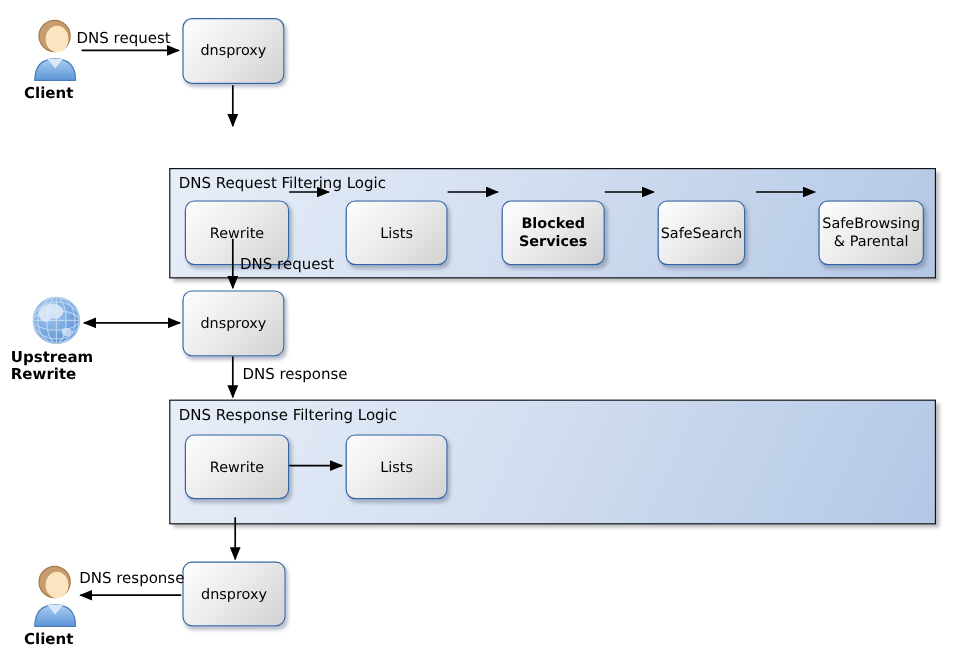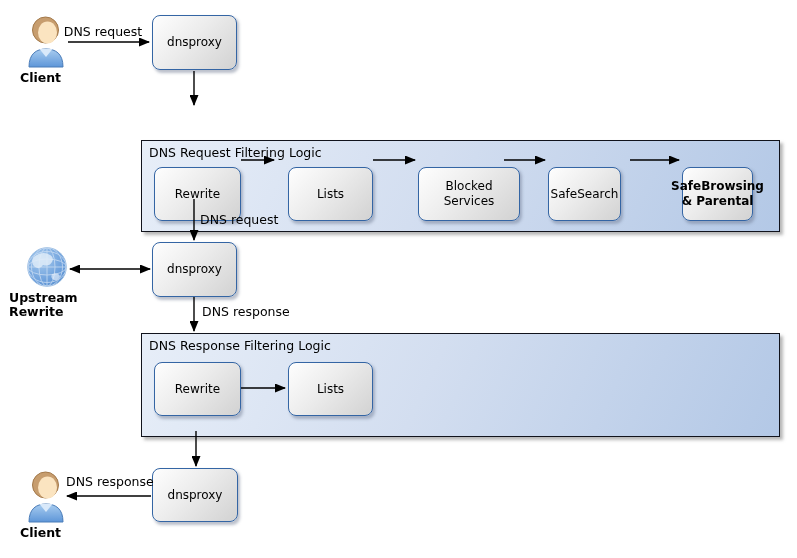--- a/index.html
+++ b/index.html
@@ -59,27 +59,27 @@
   <div class="edge-label" style="left:62px; top:24px; width:82px; text-align:center;">DNS request</div>
 
   <div class="group" style="left:141px; top:107px; width:639px; height:92px;margin-top:33px;">
     <div class="group-title">DNS Request Filtering Logic</div>
     <div class="node" style="left:12px;  top:26px; width:87px; height:54px;">
       <span>Rewrite</span>
     </div>
     <div class="node" style="left:146px; top:26px; width:85px; height:54px;">
       <span>Lists</span>
     </div>
-    <div class="node" style="left:276px; top:26px; width:102px; height:54px;">
+    <div class="node" style="left:276px; top:26px; width:86px; height:54px;font-weight:bold;">
       <span>Blocked Services</span>
     </div>
     <div class="node" style="left:406px; top:26px; width:73px; height:54px;">
       <span>SafeSearch</span>
     </div>
-    <div class="node" style="left:540px; top:26px; width:71px; height:54px;font-weight:bold;">
+    <div class="node" style="left:540px; top:26px; width:88px; height:54px;">
       <span>SafeBrowsing &amp; Parental</span>
     </div>
   </div>
 
   <div class="edge-label" style="left:200px; top:212px;">DNS request</div>
 
 
   <div class="node" style="left:152px; top:242px; width:85px; height:55px;">
     <span>dnsproxy</span>
   </div>

